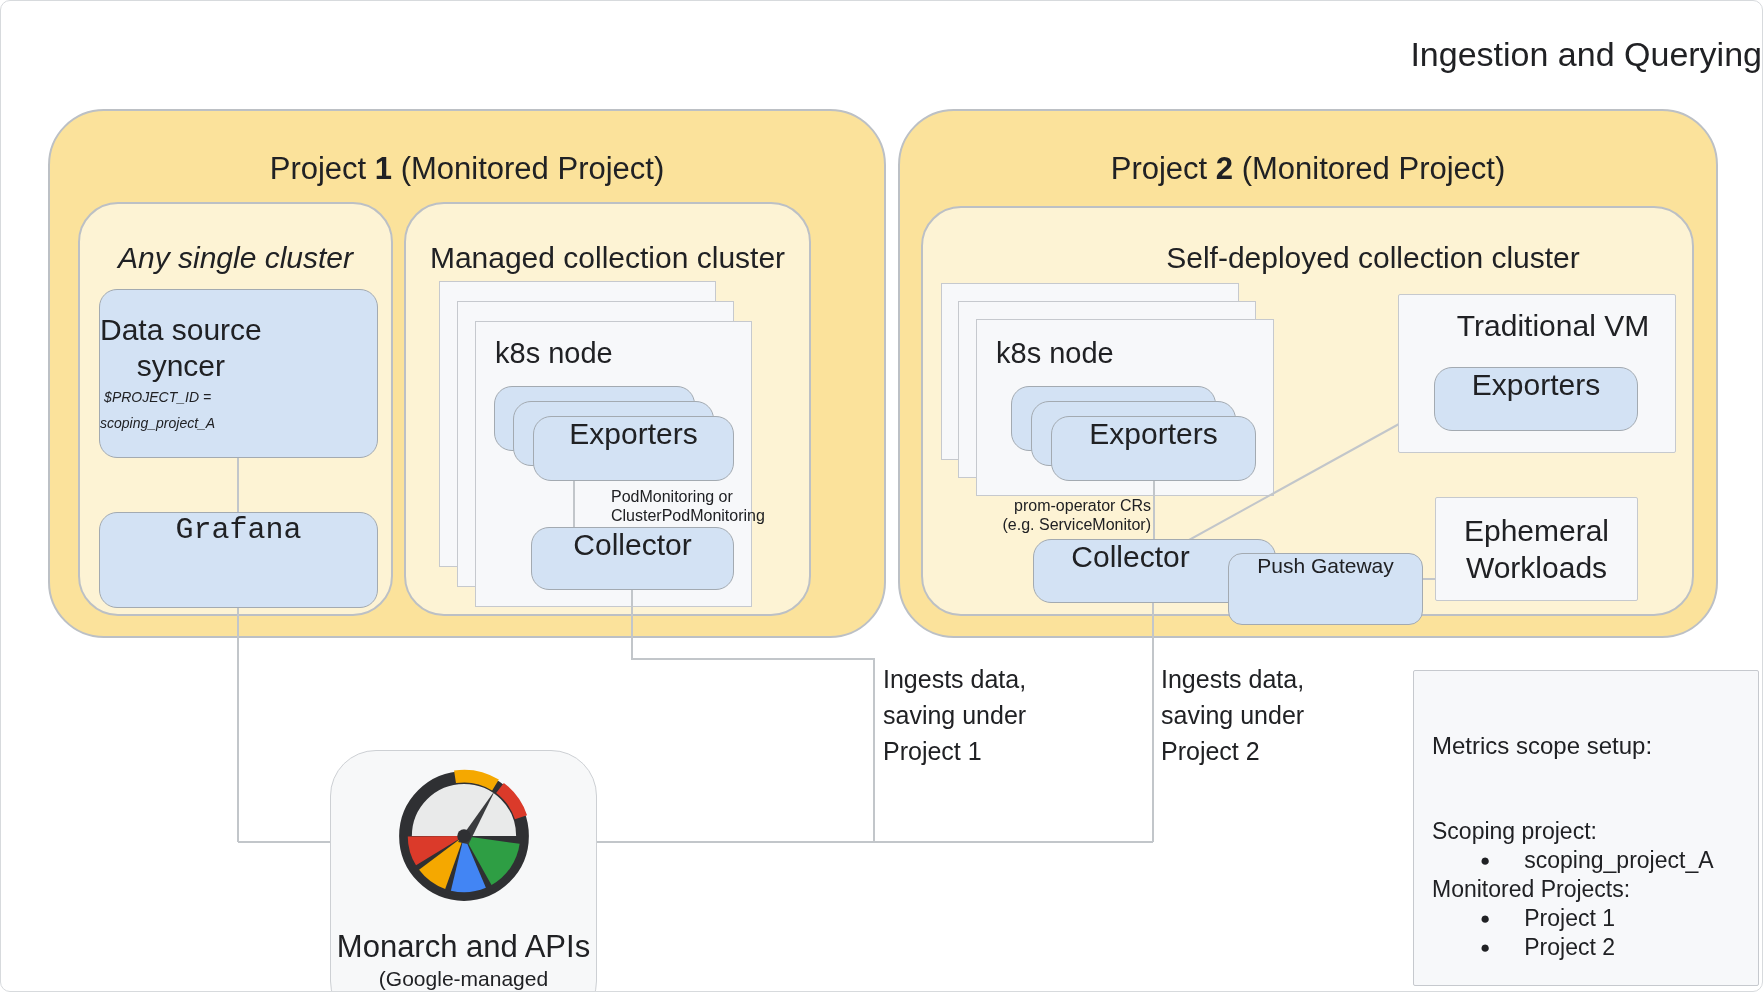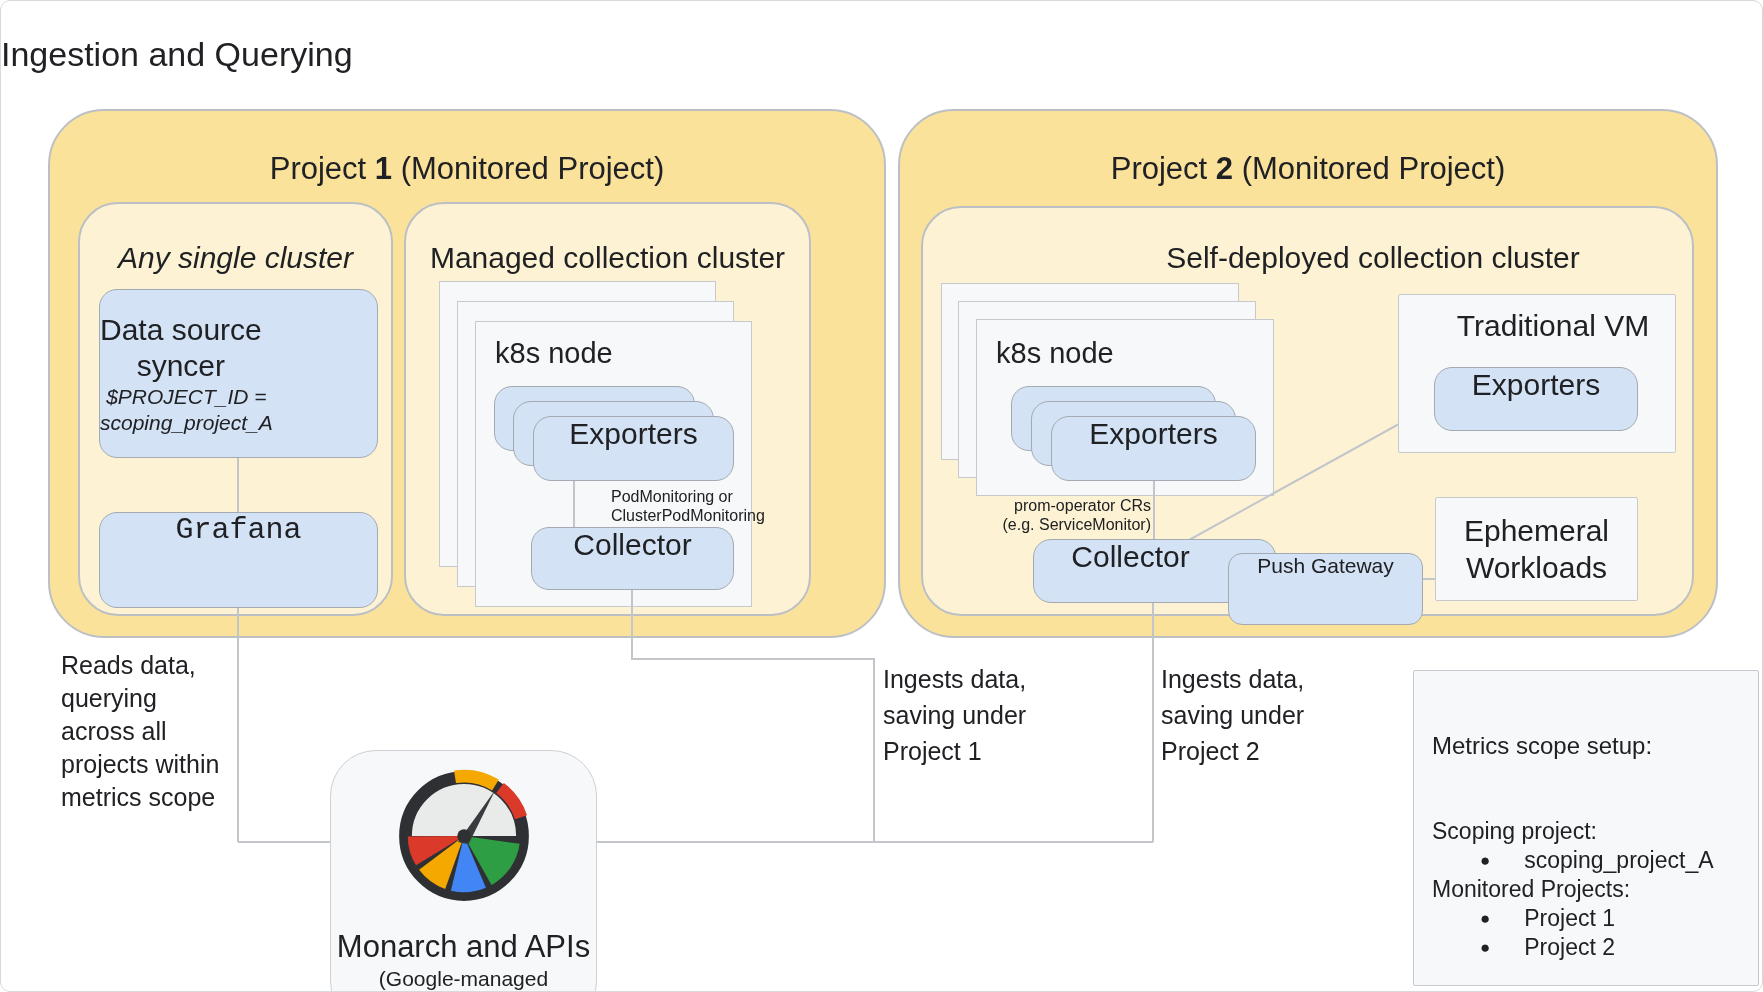--- a/index.html
+++ b/index.html
@@ -1,40 +1,40 @@
 <!DOCTYPE html>
 <html><head>
 <meta charset="utf-8">
 <style>
   html,body{margin:0;padding:0;background:#fff;}
   body{font-family:"Liberation Sans", sans-serif;color:#202124;}
   .canvas{position:relative;width:1763px;height:992px;background:#fff;border:1px solid #D7DADD;border-radius:10px;overflow:hidden;box-sizing:border-box;}
   .abs{position:absolute;box-sizing:border-box;}
-  .diagram-title{top:34px;left:0;width:100%;text-align:left;font-size:34px;z-index:6;}
+  .diagram-title{top:34px;left:0;width:100%;text-align:right;font-size:34px;z-index:6;}
   .proj{background:#FBE29B;border:2px solid #BCC0C5;border-radius:56px;z-index:1;}
   .proj-label{top:150px;text-align:center;font-size:31px;z-index:6;}
   .subbox{background:#FDF3D4;border:2px solid #BCC0C5;border-radius:40px;z-index:2;}
   .sub-label{text-align:center;font-size:30px;z-index:6;top:240px;}
   .page{background:#F7F8FA;border:1.5px solid #C6C9CE;z-index:3;}
   .node{background:#D3E2F4;border:1.5px solid #A3AAB1;border-radius:18px;z-index:5;display:flex;align-items:flex-start;justify-content:center;font-size:30px;text-align:center;}
   .whitebox{background:#F7F8FA;border:1.5px solid #C6C9CE;border-radius:2px;z-index:5;}
   .k8s-label{font-size:29px;z-index:5;}
   .small-note{font-size:16px;line-height:19px;z-index:5;}
   .side-note{font-size:25px;line-height:36px;z-index:5;}
   .lines{position:absolute;left:0;top:0;z-index:4;}
   .monarch{background:#F7F8F9;border:1.5px solid #CDD0D4;border-radius:46px;z-index:5;text-align:center;}
   .monarch-title{font-size:31px;margin-top:14px;}
   .monarch-sub{font-size:21px;line-height:27px;}
   .metrics{background:#F7F8FA;border:1.5px solid #C6C9CE;border-radius:2px;z-index:5;font-size:23px;line-height:29px;}
   .metrics-inner{padding:60px 10px 0 18px;}
   .metrics-title{font-size:24px;margin-bottom:57px;}
   .bullet-row{display:flex;}
   .bullet-glyph{margin-left:48px;font-size:17px;}
   .bullet-text{margin-left:34px;}
-  .italic-sub{font-style:italic;font-size:21px;line-height:26px;}
+  .italic-sub{font-style:italic;font-size:14px;line-height:26px;}
   .node-main{font-size:30px;line-height:36px;}
   b{font-weight:bold;}
 </style>
 </head>
 <body>
 
 <div class="canvas">
 
   <div class="abs diagram-title">Ingestion and Querying</div>
 
@@ -119,27 +119,20 @@
       <path d="M 0 0 L 29.2 69.1 A 75 75 0 0 1 -17.5 72.9 Z" fill="#4285F4"></path>
       <path d="M 0 0 L -25.1 70.7 A 75 75 0 0 1 -59.9 45.1 Z" fill="#F5A800"></path>
       <path d="M 0 0 L -64 39.1 A 75 75 0 0 1 -75 0.5 Z" fill="#DB3A2A"></path>
       <path d="M -8 8 L 42 -62 L 6 11 Z" fill="#3A3B3E"></path>
       <circle cx="0" cy="0" r="9" fill="#2F3033"></circle>
     </svg>
     <div class="monarch-title">Monarch and APIs</div>
     <div class="monarch-sub"><span>(Google-managed</span><br><span>multi-tenant services)</span></div>
   </div>
 
-  <div class="abs side-note" style="left:60px;top:648px;line-height:33px;">
-    <div>Reads data,</div>
-    <div>querying</div>
-    <div>across all</div>
-    <div>projects within</div>
-    <div>metrics scope</div>
-  </div>
 
   <div class="abs side-note" style="left:882px;top:660px;">
     <div>Ingests data,</div>
     <div>saving under</div>
     <div>Project 1</div>
   </div>
 
   <div class="abs side-note" style="left:1160px;top:660px;">
     <div>Ingests data,</div>
     <div>saving under</div>

